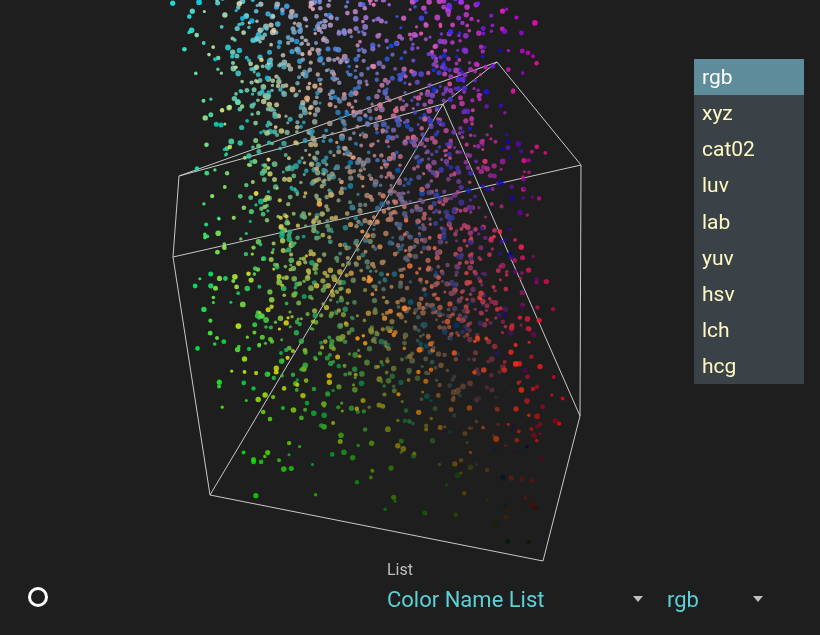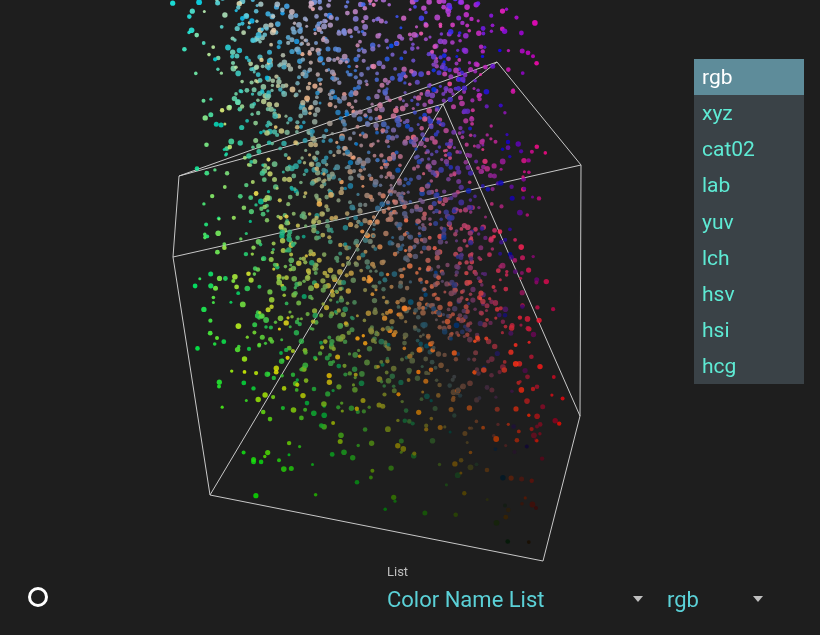--- a/index.html
+++ b/index.html
@@ -21,21 +21,21 @@
     position: absolute;
     top: 59px;
     right: 16px;
     width: 110px;
     background: #3a4247;
   }
   .dropdown-open .opt {
     padding: 6px 10px 6px 8px;
     font-size: 21px;
     line-height: 1.15;
-    color: #5eead4;
+    color: #fef9c3;
     cursor: pointer;
   }
   .dropdown-open .opt.selected {
     background: #5e8c9a;
     color: #fff;
   }
   .ring-icon {
     position: absolute;
     left: 28px; bottom: 28px;
     width: 20px; height: 20px;
@@ -45,21 +45,21 @@
   .bottom-controls {
     position: absolute;
     left: 387px;
     bottom: 20px;
     right: 16px;
     display: flex;
     align-items: flex-end;
     gap: 20px;
   }
   .control { display: flex; flex-direction: column; }
-  .control .lbl { font-size: 13px; color: #bfbfbf; margin-bottom: 4px; }
+  .control .lbl { font-size: 16px; color: #bfbfbf; margin-bottom: 4px; }
   .select {
     display: flex;
     align-items: center;
     justify-content: space-between;
     min-width: 260px;
     height: 32px;
     font-size: 22px;
     color: #5bd1d7;
     cursor: pointer;
     padding-right: 4px;
@@ -2495,25 +2495,25 @@
         <circle cx="465.8" cy="120.8" r="2.6" fill="rgb(189,58,162)" fill-opacity="0.85"></circle>
         <circle cx="293.8" cy="176.0" r="2.4" fill="rgb(103,183,143)" fill-opacity="0.85"></circle>
       </g>
   </svg>
 </div>
 
 <div class="dropdown-open" id="space-dd">
     <div class="opt selected">rgb</div>
     <div class="opt">xyz</div>
     <div class="opt">cat02</div>
+    <div class="opt">luv</div>
     <div class="opt">lab</div>
     <div class="opt">yuv</div>
+    <div class="opt">hsv</div>
     <div class="opt">lch</div>
-    <div class="opt">hsv</div>
-    <div class="opt">hsi</div>
     <div class="opt">hcg</div>
   </div>
 
 <div class="ring-icon"></div>
 
 <div class="bottom-controls">
   <div class="control">
     <span class="lbl">List</span>
     <div class="select">
       <span>Color Name List</span>

